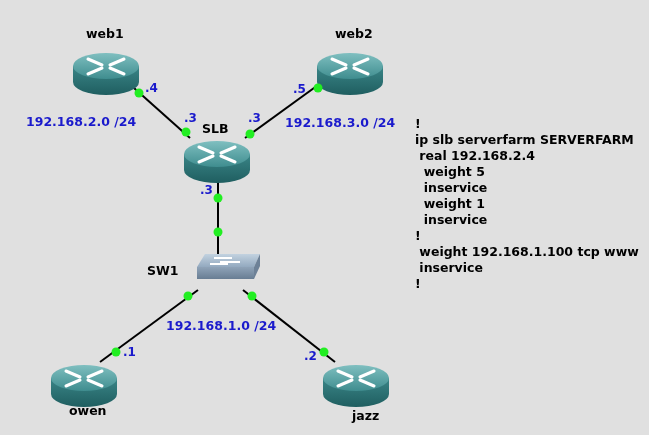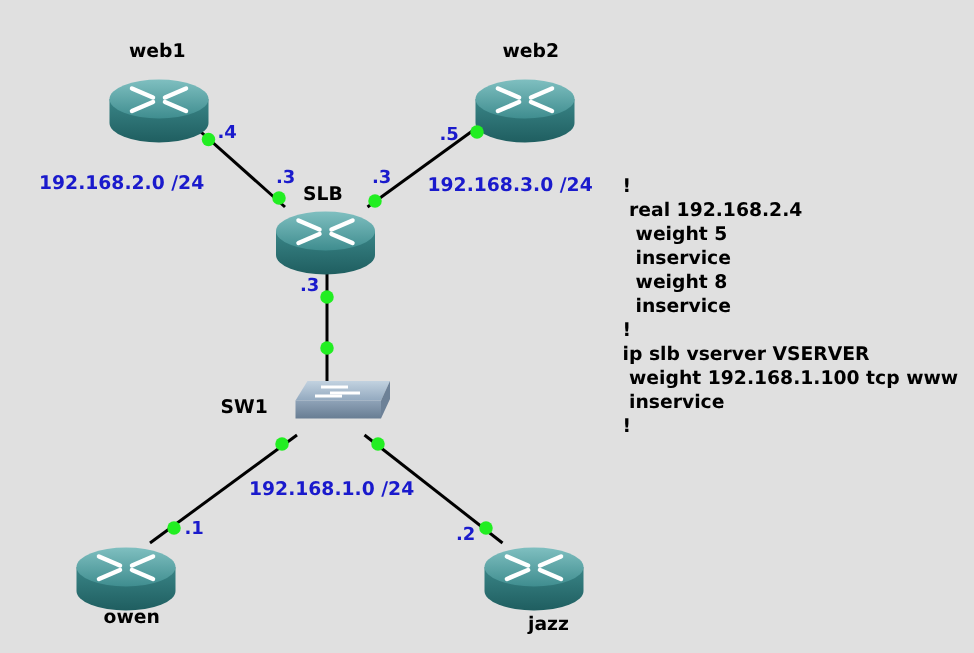--- a/index.html
+++ b/index.html
@@ -131,13 +131,13 @@
   <text class="lbl" x="248" y="122" font-size="12" fill="#1a1acc">.3</text>
   <text class="lbl" x="200" y="194" font-size="12" fill="#1a1acc">.3</text>
   <text class="lbl" x="123" y="356" font-size="12" fill="#1a1acc">.1</text>
   <text class="lbl" x="304" y="360" font-size="12" fill="#1a1acc">.2</text>
 
   <text class="lbl" x="26" y="126" font-size="12.5" fill="#1a1acc">192.168.2.0 /24</text>
   <text class="lbl" x="285" y="127" font-size="12.5" fill="#1a1acc">192.168.3.0 /24</text>
   <text class="lbl" x="166" y="330" font-size="12.5" fill="#1a1acc">192.168.1.0 /24</text>
 </svg>
 
-<div class="config" id="config"><div>!</div><div> real 192.168.2.4</div><div>  weight 5</div><div>  inservice</div><div>  weight 8</div><div>  inservice</div><div>!</div><div>ip slb vserver VSERVER</div><div> weight 192.168.1.100 tcp www</div><div> inservice</div><div>!</div></div>
+<div class="config" id="config"><div>!</div><div>ip slb serverfarm SERVERFARM</div><div> real 192.168.2.4</div><div>  weight 5</div><div>  inservice</div><div>  weight 1</div><div>  inservice</div><div>!</div><div> weight 192.168.1.100 tcp www</div><div> inservice</div><div>!</div></div>
 
 </body></html>

